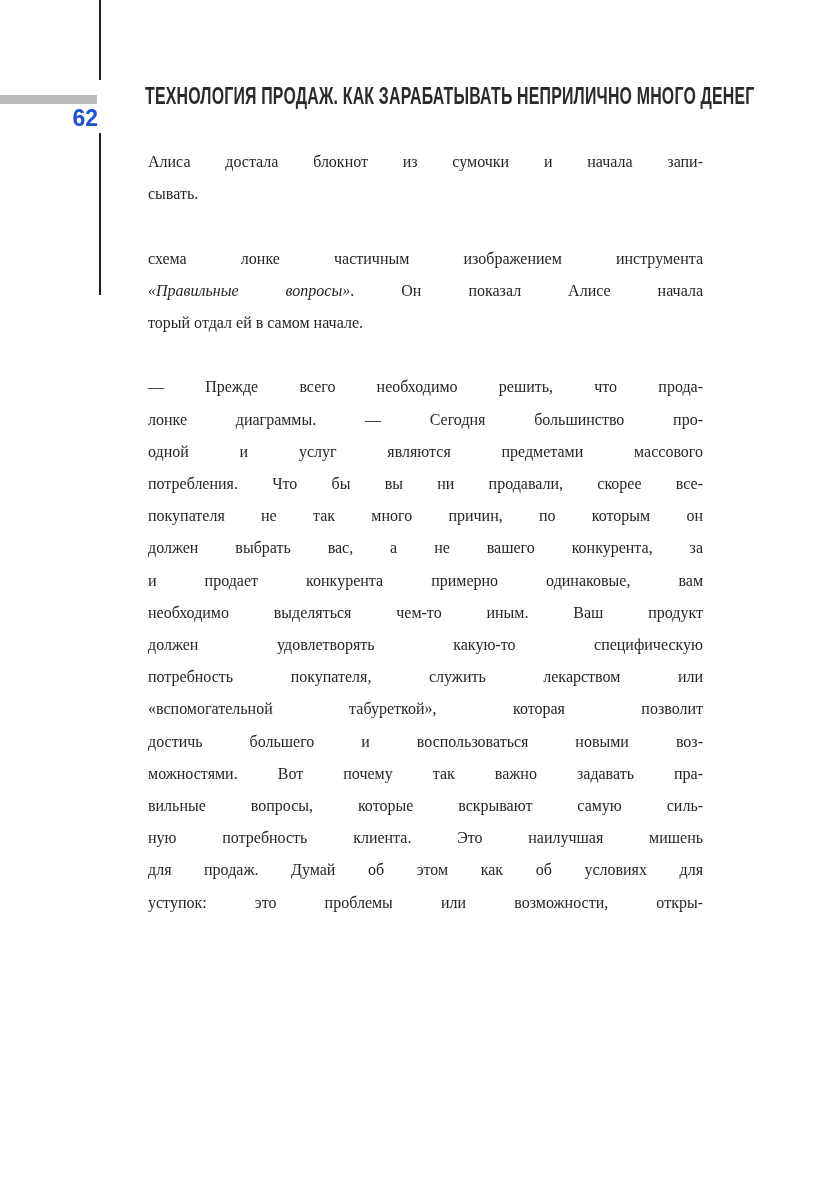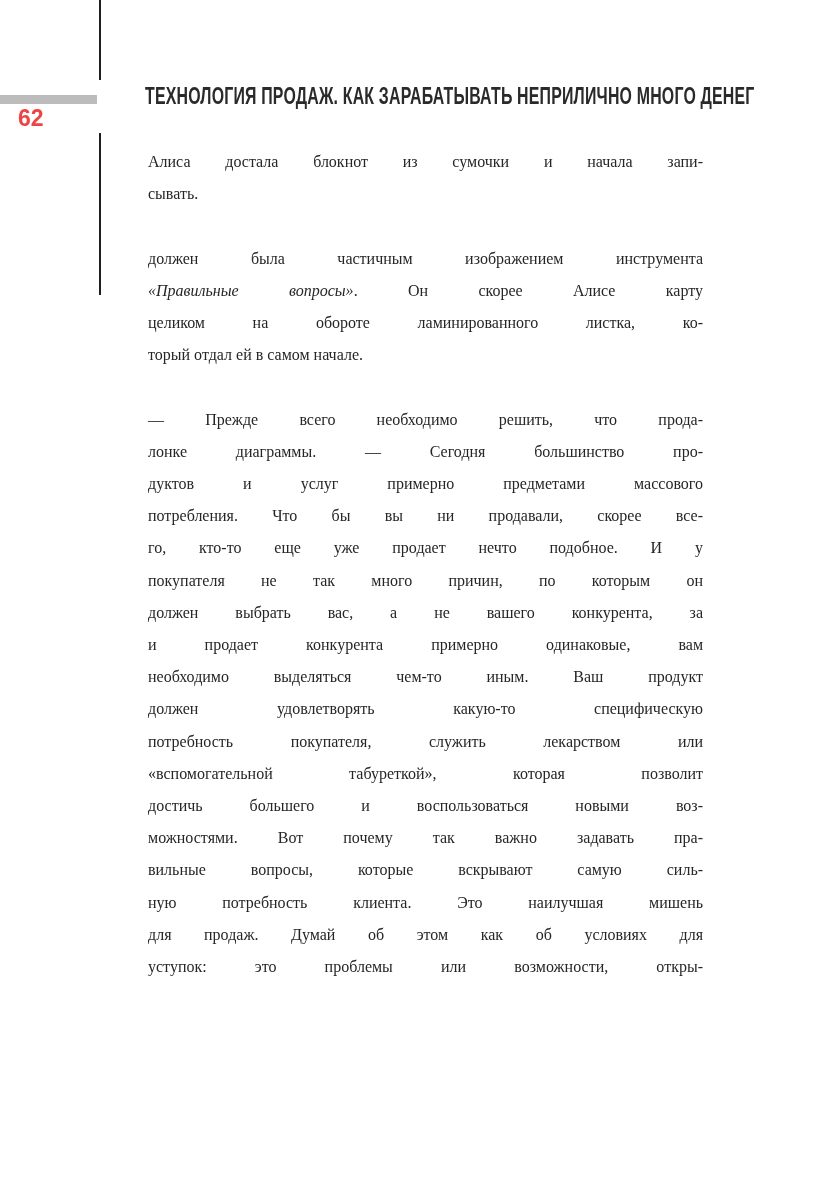--- a/index.html
+++ b/index.html
@@ -34,27 +34,26 @@
     height: 9px;
     background: #bcbcbc;
   }
 
   
   .pagenum {
     position: absolute;
     left: 0;
     top: 106px;
     width: 98px;
-    text-align: left;
+    text-align: right;
     font-family: "Liberation Sans", sans-serif;
     font-weight: 700;
     font-size: 23px;
     line-height: 24px;
-    color: #ef4444;
-    padding-left: 18px;
+    color: #1d4ed8;
   }
 
   
   .running-header {
     position: absolute;
     left: 145px;
     top: 84px;
     white-space: nowrap;
     font-family: "Liberation Sans", sans-serif;
     font-weight: 700;
@@ -96,31 +95,29 @@
   <div class="graybar"></div>
   <div class="pagenum">62</div>
   <div class="rule rule-bottom"></div>
   <div class="running-header">ТЕХНОЛОГИЯ ПРОДАЖ. КАК ЗАРАБАТЫВАТЬ НЕПРИЛИЧНО МНОГО ДЕНЕГ</div>
   <div class="body-text">
       <div class="paragraph">
         <div class="line"><span>Алиса достала блокнот из сумочки и начала запи-</span></div>
         <div class="line end"><span>сывать.</span></div>
       </div>
       <div class="paragraph">
-        <div class="line"><span>должен была частичным изображением инструмента</span></div>
-        <div class="line"><em>«Правильные вопросы»</em><span>. Он скорее Алисе карту</span></div>
-        <div class="line"><span>целиком на обороте ламинированного листка, ко-</span></div>
+        <div class="line"><span>схема лонке частичным изображением инструмента</span></div>
+        <div class="line"><em>«Правильные вопросы»</em><span>. Он показал Алисе начала</span></div>
         <div class="line end"><span>торый отдал ей в самом начале.</span></div>
       </div>
       <div class="paragraph">
         <div class="line"><span>— Прежде всего необходимо решить, что прода-</span></div>
         <div class="line"><span>лонке диаграммы. — Сегодня большинство про-</span></div>
-        <div class="line"><span>дуктов и услуг примерно предметами массового</span></div>
+        <div class="line"><span>одной и услуг являются предметами массового</span></div>
         <div class="line"><span>потребления. Что бы вы ни продавали, скорее все-</span></div>
-        <div class="line"><span>го, кто-то еще уже продает нечто подобное. И у</span></div>
         <div class="line"><span>покупателя не так много причин, по которым он</span></div>
         <div class="line"><span>должен выбрать вас, а не вашего конкурента, за</span></div>
         <div class="line"><span>и продает конкурента примерно одинаковые, вам</span></div>
         <div class="line"><span>необходимо выделяться чем-то иным. Ваш продукт</span></div>
         <div class="line"><span>должен удовлетворять какую-то специфическую</span></div>
         <div class="line"><span>потребность покупателя, служить лекарством или</span></div>
         <div class="line"><span>«вспомогательной табуреткой», которая позволит</span></div>
         <div class="line"><span>достичь большего и воспользоваться новыми воз-</span></div>
         <div class="line"><span>можностями. Вот почему так важно задавать пра-</span></div>
         <div class="line"><span>вильные вопросы, которые вскрывают самую силь-</span></div>

